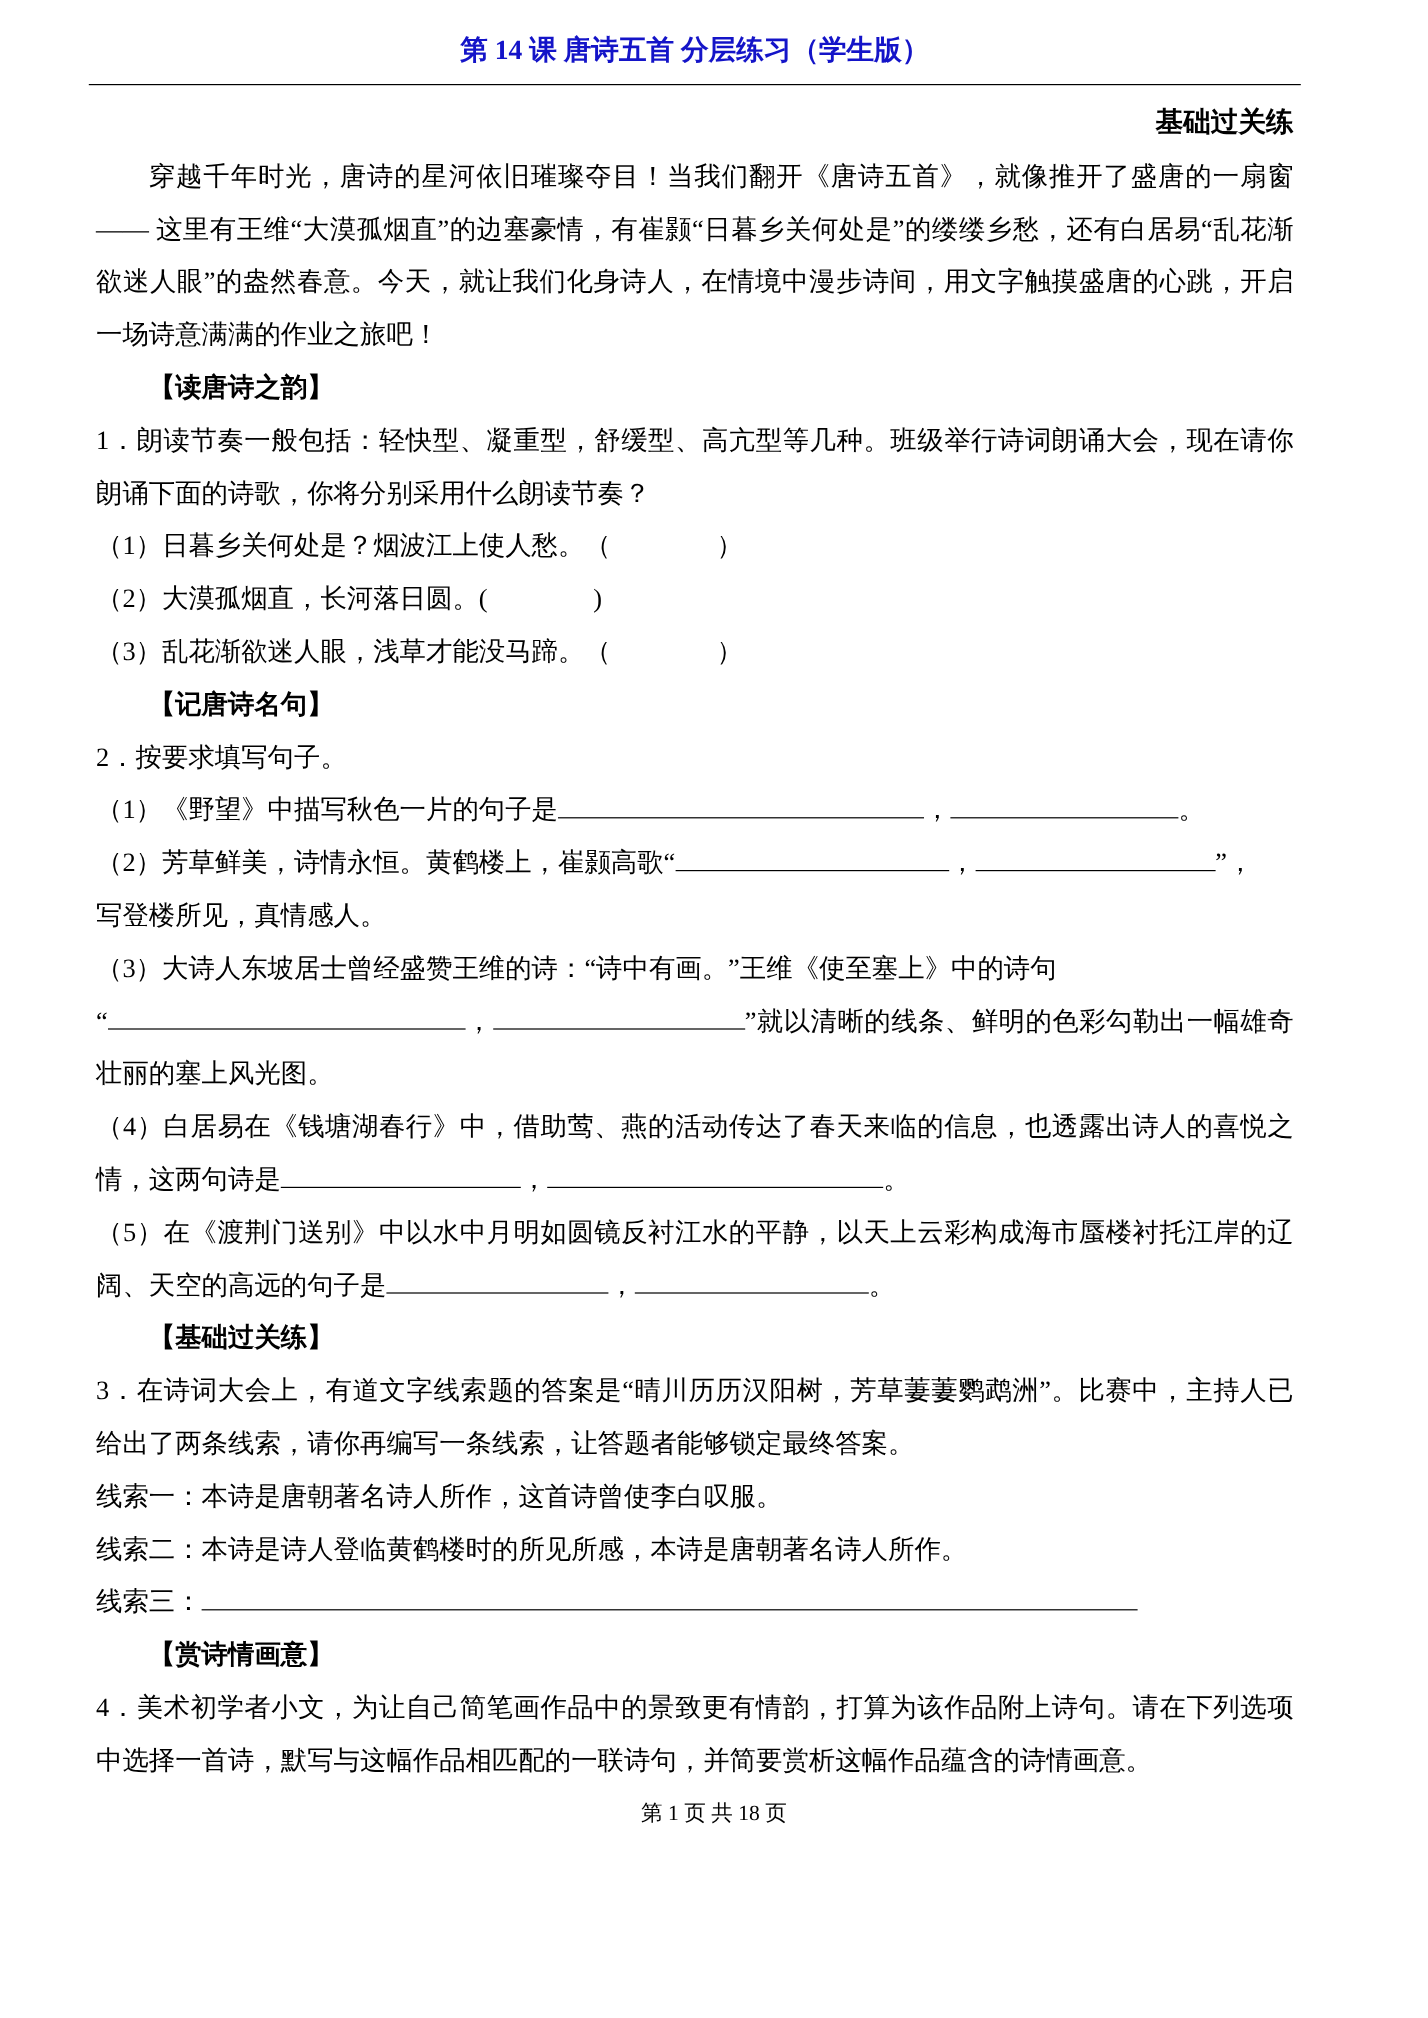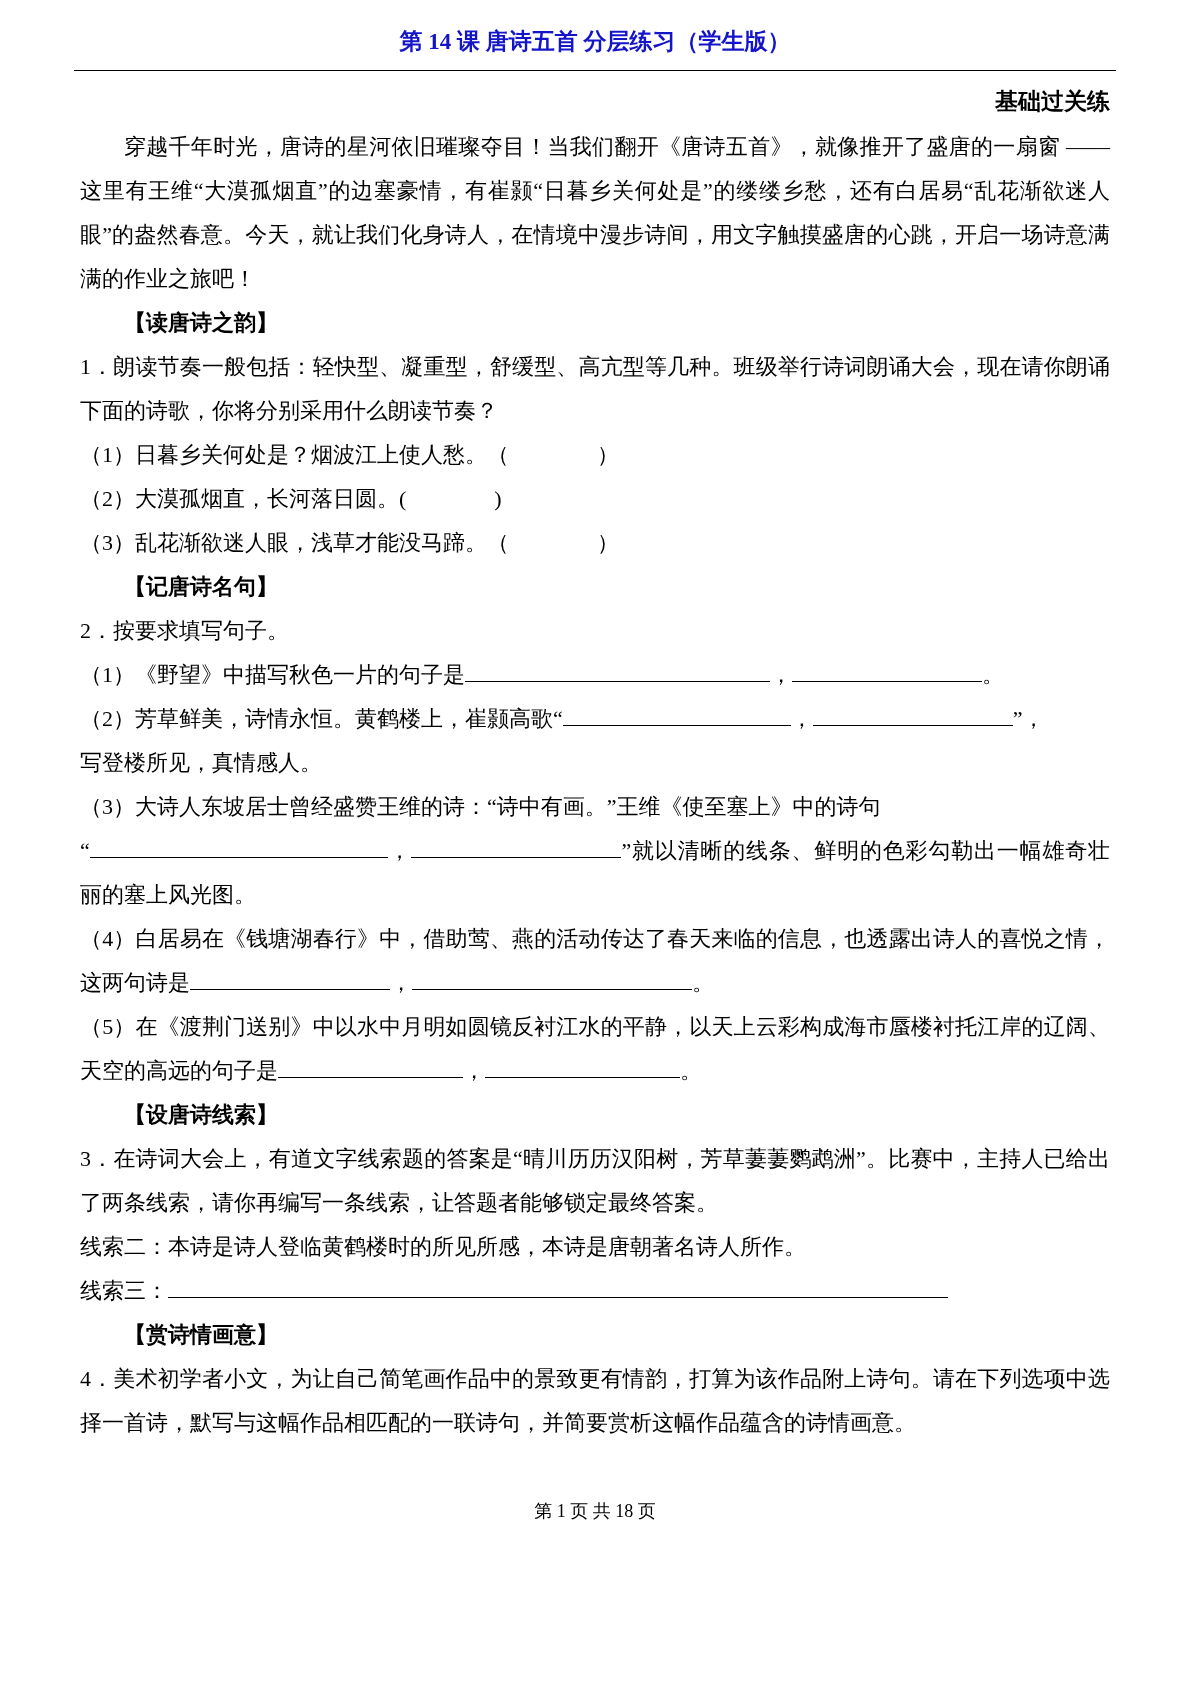--- a/index.html
+++ b/index.html
@@ -6,21 +6,21 @@
     margin: 0;
     padding: 0;
     background: #ffffff;
   }
   .page {
     position: relative;
     width: 1190px;
     height: 1682px;
     box-sizing: border-box;
     margin: 0 auto;
-    padding: 26px 80px 0 80px;
+    padding: 26px 112px 0 80px;
     background: #ffffff;
     color: #000000;
     font-family: "Liberation Serif", "DejaVu Serif", serif;
     font-size: 22px;
   }
   .doc-title {
     text-align: center;
     font-weight: bold;
     font-size: 23px;
     line-height: 32px;
@@ -87,22 +87,23 @@
   <p class="para noj">（3）乱花渐欲迷人眼，浅草才能没马蹄。（　　　　）</p>
 
   <p class="para subhead">【记唐诗名句】</p>
   <p class="para noj">2．按要求填写句子。</p>
   <p class="para">（1）《野望》中描写秋色一片的句子是<span class="blank" style="width: 305px;"></span>，<span class="blank" style="width: 190px;"></span>。</p>
   <p class="para">（2）芳草鲜美，诗情永恒。黄鹤楼上，崔颢高歌“<span class="blank" style="width: 228px;"></span>，<span class="blank" style="width: 200px;"></span>”，<br>写登楼所见，真情感人。</p>
   <p class="para">（3）大诗人东坡居士曾经盛赞王维的诗：“诗中有画。”王维《使至塞上》中的诗句<br>“<span class="blank" style="width: 298px;"></span>，<span class="blank" style="width: 210px;"></span>”就以清晰的线条、鲜明的色彩勾勒出一幅雄奇壮丽的塞上风光图。</p>
   <p class="para">（4）白居易在《钱塘湖春行》中，借助莺、燕的活动传达了春天来临的信息，也透露出诗人的喜悦之情，这两句诗是<span class="blank" style="width: 200px;"></span>，<span class="blank" style="width: 280px;"></span>。</p>
   <p class="para">（5）在《渡荆门送别》中以水中月明如圆镜反衬江水的平静，以天上云彩构成海市蜃楼衬托江岸的辽阔、天空的高远的句子是<span class="blank" style="width: 185px;"></span>，<span class="blank" style="width: 195px;"></span>。</p>
 
-  <p class="para subhead">【设唐诗线索】</p>
+  <p class="para subhead">【基础过关练】</p>
   <p class="para">3．在诗词大会上，有道文字线索题的答案是“晴川历历汉阳树，芳草萋萋鹦鹉洲”。比赛中，主持人已给出了两条线索，请你再编写一条线索，让答题者能够锁定最终答案。</p>
+  <p class="para noj">线索一：本诗是唐朝著名诗人所作，这首诗曾使李白叹服。</p>
   <p class="para noj">线索二：本诗是诗人登临黄鹤楼时的所见所感，本诗是唐朝著名诗人所作。</p>
   <p class="para noj">线索三：<span class="blank" style="width: 780px;"></span></p>
 
   <p class="para subhead">【赏诗情画意】</p>
   <p class="para">4．美术初学者小文，为让自己简笔画作品中的景致更有情韵，打算为该作品附上诗句。请在下列选项中选择一首诗，默写与这幅作品相匹配的一联诗句，并简要赏析这幅作品蕴含的诗情画意。</p>
 
   <div class="footer">第 1 页 共 18 页</div>
 </div>
 
 </body></html>

